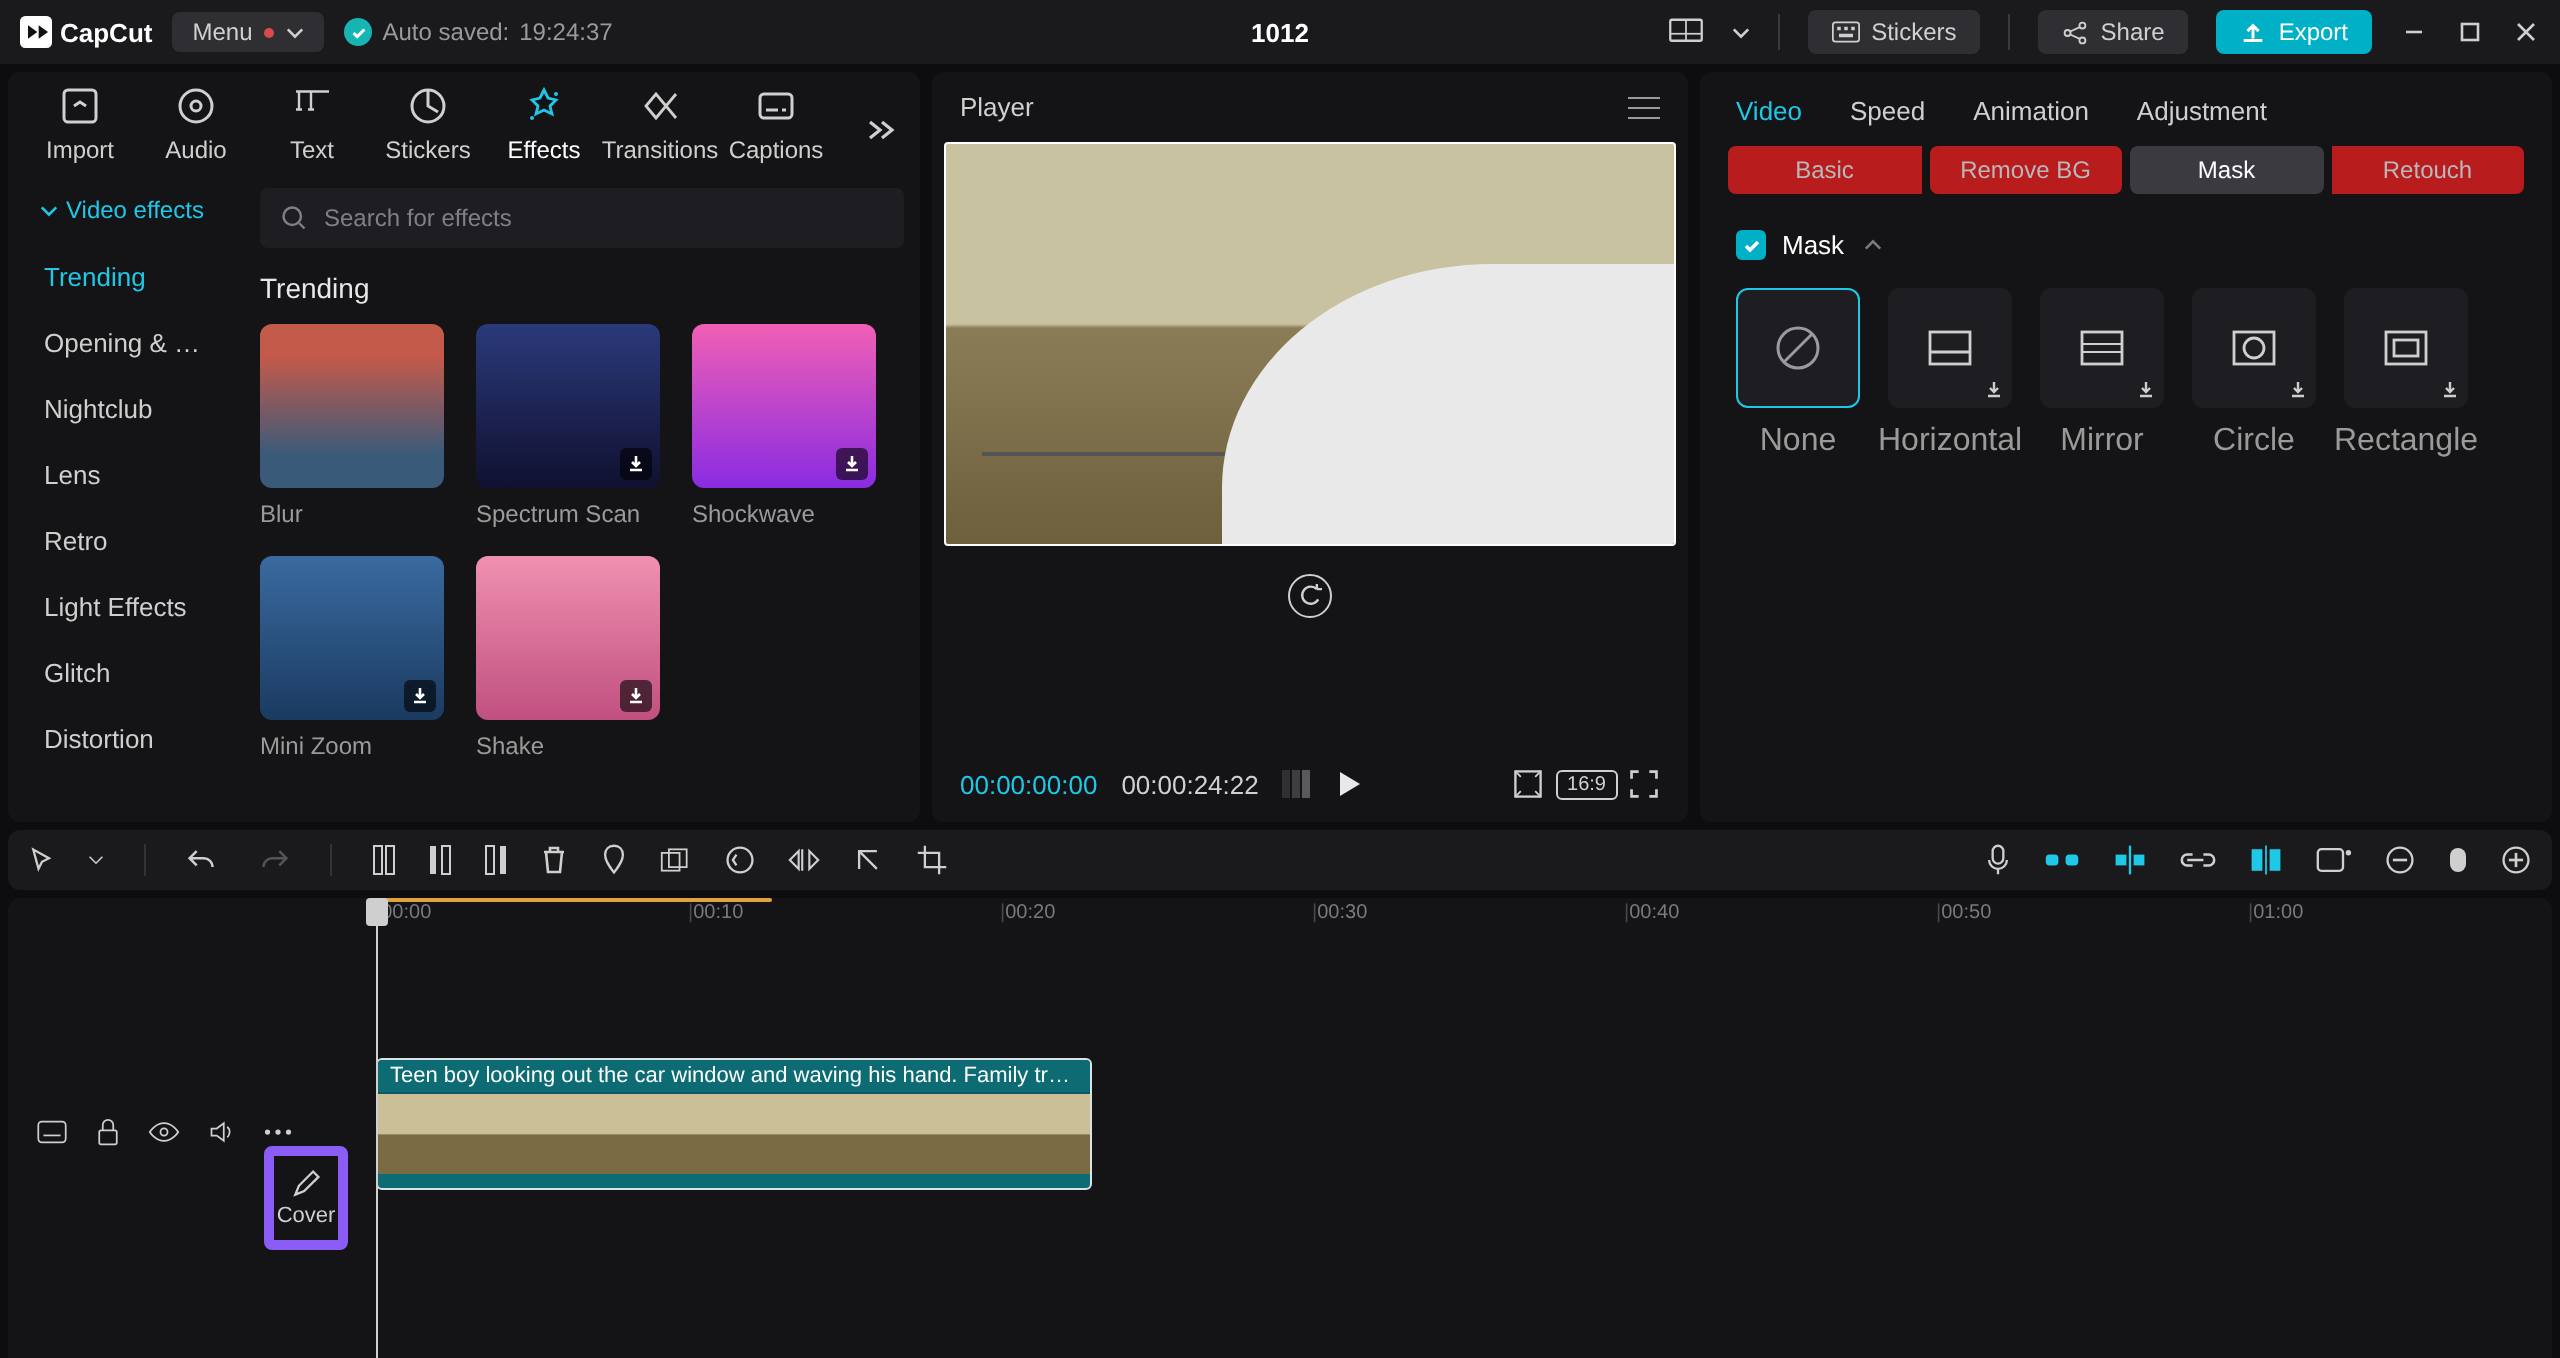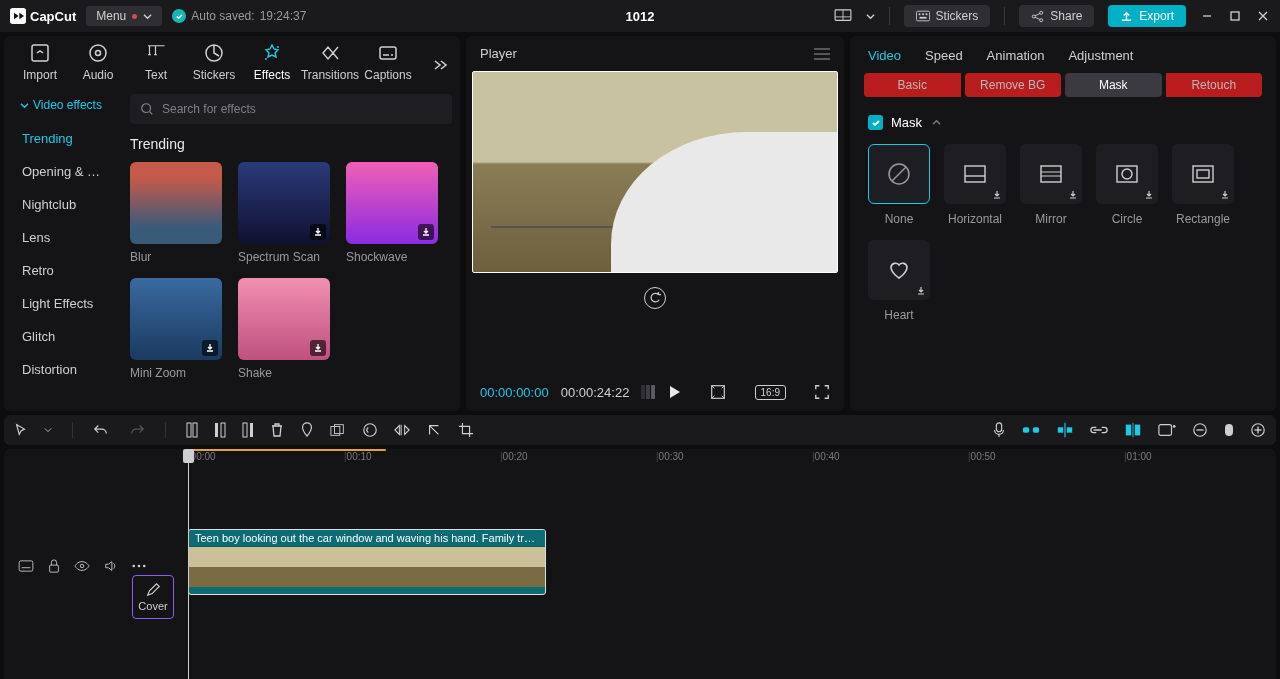--- a/index.html
+++ b/index.html
@@ -43,49 +43,49 @@
 .effname{font-size:12px;color:#9a9a9a;margin-top:6px;white-space:nowrap;overflow:hidden;text-overflow:ellipsis;}
 
 .player-head{display:flex;align-items:center;padding:10px 14px;font-size:13px;}
 .player-head .ham{margin-left:auto;cursor:pointer;}
 .preview{margin:0 6px;height:202px;border:1px solid #fff;border-radius:2px;background:linear-gradient(#c9c2a0 0%,#c9c2a0 45%,#8a7d56 46%,#6e5f3d 100%);position:relative;overflow:hidden;}
 .preview .car{position:absolute;right:0;bottom:0;width:62%;height:70%;background:#e9e9e9;border-top-left-radius:60% 80%;}
 .preview .road{position:absolute;left:5%;bottom:22%;width:38%;height:2px;background:#545454;}
 .refresh{width:22px;height:22px;border:1.5px solid #cfcfcf;border-radius:50%;margin:14px auto 0;display:flex;align-items:center;justify-content:center;}
 .player-controls{display:flex;align-items:center;gap:12px;padding:10px 14px;margin-top:auto;font-size:13px;}
 .pc-left{color:#1ec8e6;}
-.pc-right{margin-left:auto;display:flex;align-items:center;gap:28px;}
+.pc-right{margin-left:auto;display:flex;align-items:center;gap:5px;}
 .ratio-badge{border:1px solid #cfcfcf;border-radius:3px;font-size:10px;padding:1px 5px;}
 
 .righttabs{display:flex;gap:24px;padding:12px 18px 10px;border-bottom:0;}
 .rtab{font-size:13px;color:#cfcfcf;cursor:pointer;}
 .rtab.active{color:#1ec8e6;}
 .subtabs{display:flex;gap:4px;padding:0 14px;margin-bottom:18px;}
 .subtab{flex:1;text-align:center;padding:5px 0;background:#b91c1c;color:#b8b8bc;font-size:12px;border-radius:4px;cursor:pointer;}
 .subtab:first-child{border-radius:4px 0 0 4px;}
 .subtab:last-child{border-radius:0 4px 4px 0;}
 .subtab.active{background:#3a3a40;color:#fff;}
 .mask-row{display:flex;align-items:center;gap:8px;padding:0 18px;margin-bottom:14px;}
 .chk{width:15px;height:15px;border-radius:3px;background:#00b0c7;display:flex;align-items:center;justify-content:center;}
 .mask-grid{display:flex;flex-wrap:wrap;gap:14px;padding:0 18px;}
 .mask-item{width:62px;display:flex;flex-direction:column;align-items:center;gap:8px;}
 .mask-box{width:62px;height:60px;background:#1e1e22;border-radius:6px;display:flex;align-items:center;justify-content:center;position:relative;}
 .mask-box.selected{border:1.5px solid #1ec8e6;}
-.mask-label{font-size:12px;color:#9a9a9a;}
+.mask-label{font-size:16px;color:#9a9a9a;}
 .mask-dl{position:absolute;right:4px;bottom:4px;}
 
 .tl-toolbar{height:30px;background:#1a1a1c;margin:0 4px;border-radius:6px;display:flex;align-items:center;gap:20px;padding:0 10px;}
 .tl-toolbar .grp{display:flex;align-items:center;gap:16px;}
 .tl-toolbar .sep{width:1px;height:16px;background:#333;}
 .tl-right{margin-left:auto;display:flex;align-items:center;gap:16px;}
 
 .timeline{background:#141416;margin:4px;border-radius:6px;height:250px;display:flex;position:relative;}
 .tl-left{width:176px;display:flex;flex-direction:column;}
 .tl-left .gutter{margin-top:110px;display:flex;gap:14px;padding-left:14px;align-items:center;}
-.cover-btn{margin-top:auto;display:flex;flex-direction:column;align-items:center;gap:2px;border:1px solid #8b5cf6;border-radius:4px;padding:6px 8px;font-size:11px;color:#cfcfcf;margin-left:auto;margin-right:6px;margin-bottom:80px;width:42px;}
+.cover-btn{margin-top:auto;display:flex;flex-direction:column;align-items:center;gap:2px;border:5px solid #8b5cf6;border-radius:4px;padding:6px 8px;font-size:11px;color:#cfcfcf;margin-left:auto;margin-right:6px;margin-bottom:80px;width:42px;}
 .tl-body{flex:1;position:relative;}
 .ruler{height:20px;position:relative;color:#7a7a7e;font-size:10px;}
 .ruler .t{position:absolute;top:2px;}
 .orange{position:absolute;left:8px;width:198px;height:2px;top:0;background:#e0a23f;border-radius:2px;}
 .playhead{position:absolute;left:8px;top:0;bottom:0;width:1px;background:#cfcfcf;}
 .playhead .knob{position:absolute;top:0;left:-5px;width:11px;height:14px;background:#cfcfcf;border-radius:2px;}
 .clip{position:absolute;left:8px;top:80px;width:358px;height:66px;border:1.5px solid #d9e2e4;border-radius:3px;background:#0d6b74;overflow:hidden;}
 .clip .label{background:#0d6b74;color:#fff;font-size:11px;padding:2px 6px;border-bottom:1px solid #0b5a62;white-space:nowrap;overflow:hidden;text-overflow:ellipsis;}
 .clip .frames{display:flex;height:40px;}
 .clip .frame{flex:1;background:linear-gradient(#cbbf97 0%, #cbbf97 50%, #7a6b42 51%);}
@@ -440,33 +440,20 @@
               <rect x="10" y="12" width="12" height="8" fill="none" stroke="#cfcfcf" stroke-width="1.4"></rect>
             </svg>
             <span class="mask-dl">
               <svg width="10" height="10" viewBox="0 0 10 10">
                 <path d="M5 1v5M3 4l2 2 2-2M2 8h6" stroke="#cfcfcf" fill="none" stroke-width="1.2"></path>
               </svg>
             </span>
           </div>
           <div class="mask-label">Rectangle</div>
         </div>
-        <div class="mask-item">
-          <div class="mask-box">
-            <svg width="32" height="32" viewBox="0 0 32 32">
-              <path d="M16 24s-8-5-8-11a4.5 4.5 0 018-2 4.5 4.5 0 018 2c0 6-8 11-8 11z" fill="none" stroke="#cfcfcf" stroke-width="1.6"></path>
-            </svg>
-            <span class="mask-dl">
-              <svg width="10" height="10" viewBox="0 0 10 10">
-                <path d="M5 1v5M3 4l2 2 2-2M2 8h6" stroke="#cfcfcf" fill="none" stroke-width="1.2"></path>
-              </svg>
-            </span>
-          </div>
-          <div class="mask-label">Heart</div>
-        </div>
       </div>
   </div>
 </div>
 
 <div class="tl-toolbar">
   <div class="grp">
     <svg width="14" height="14" viewBox="0 0 16 16" class="icon">
         <path d="M3 2l3 11 2-4 4-2z" fill="none" stroke="currentColor" stroke-width="1.3"></path>
       </svg>
     <svg width="8" height="8" viewBox="0 0 10 10" class="icon">

